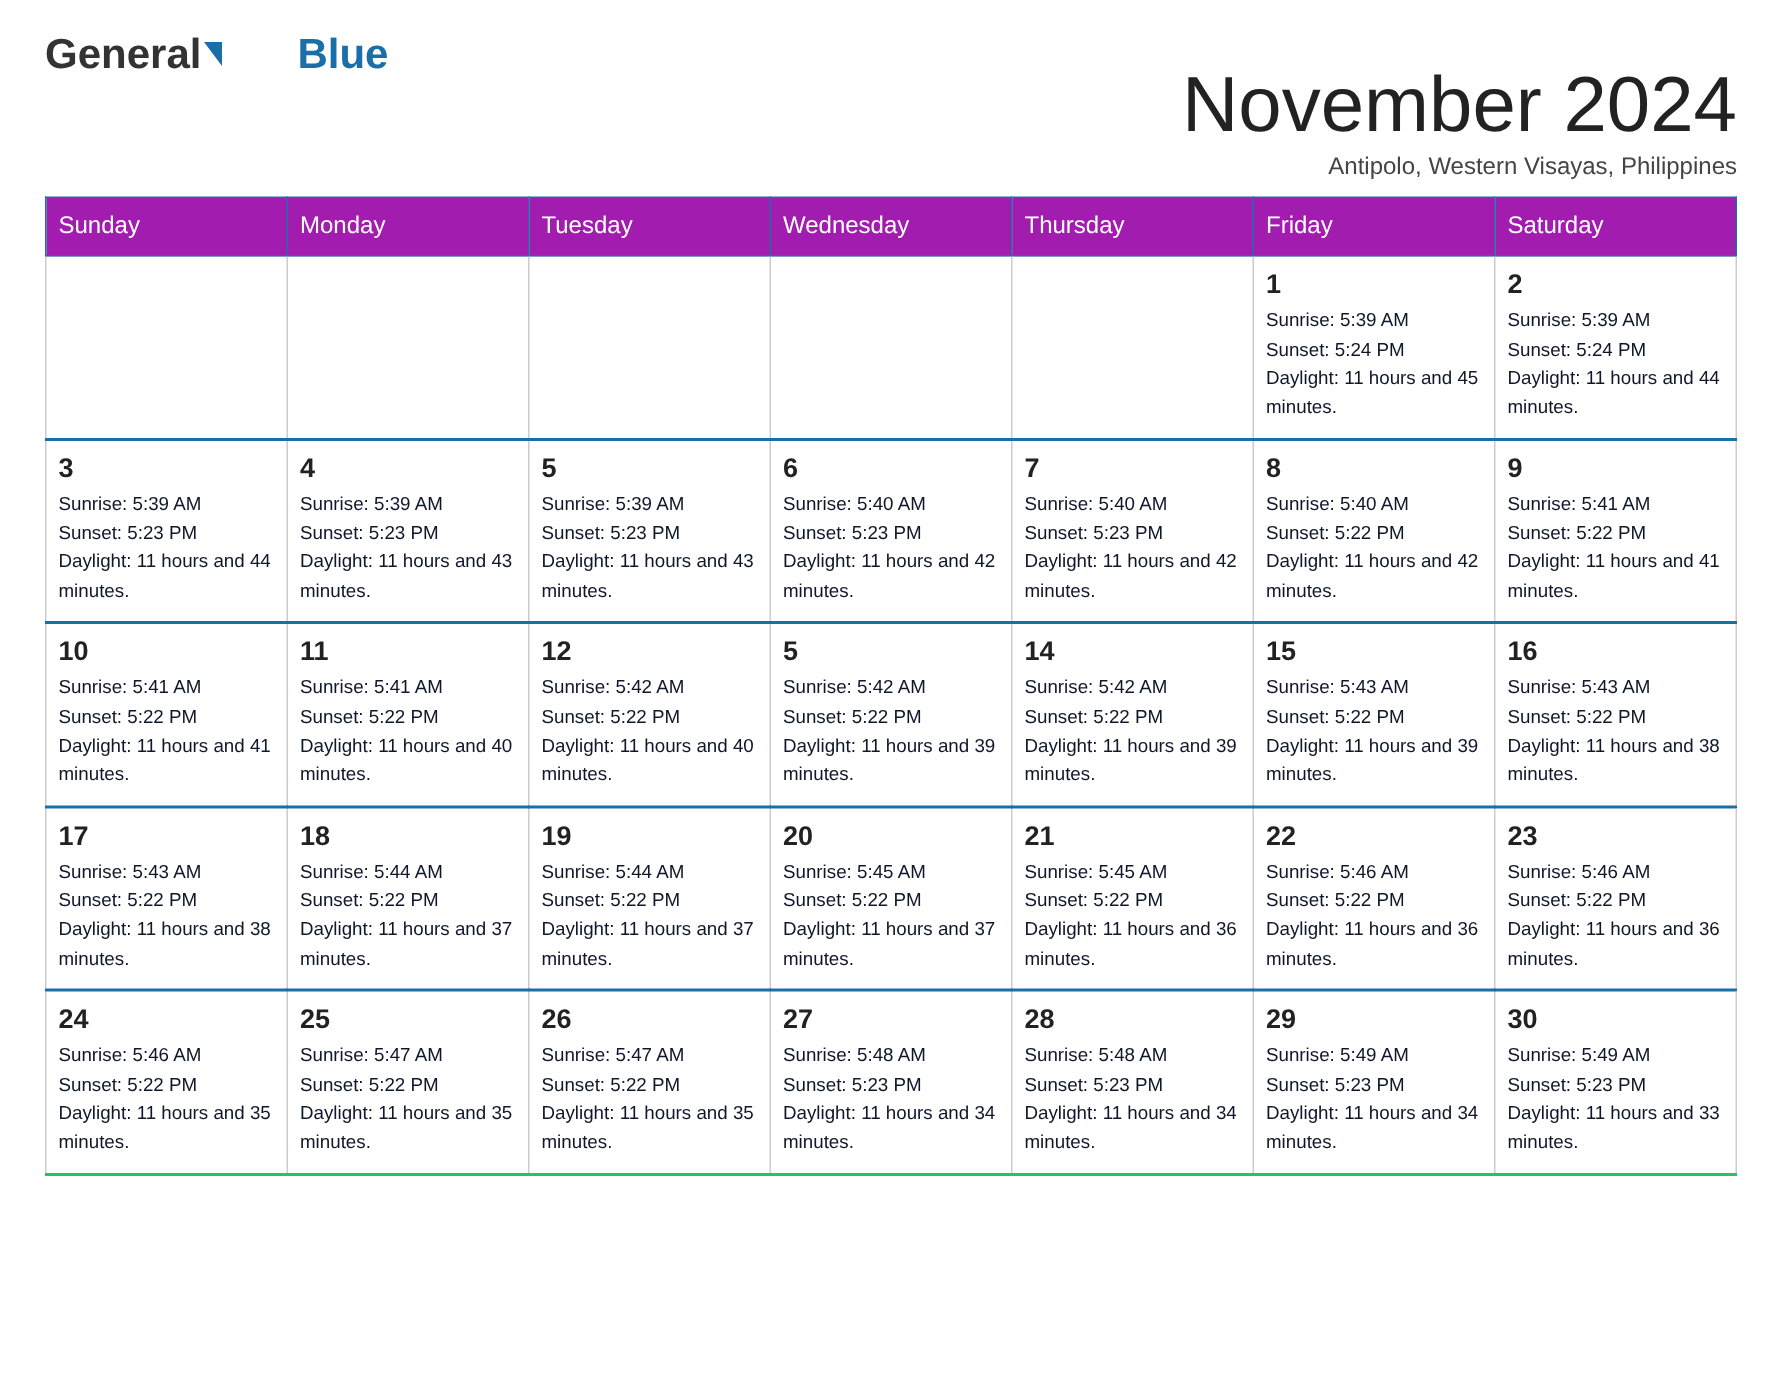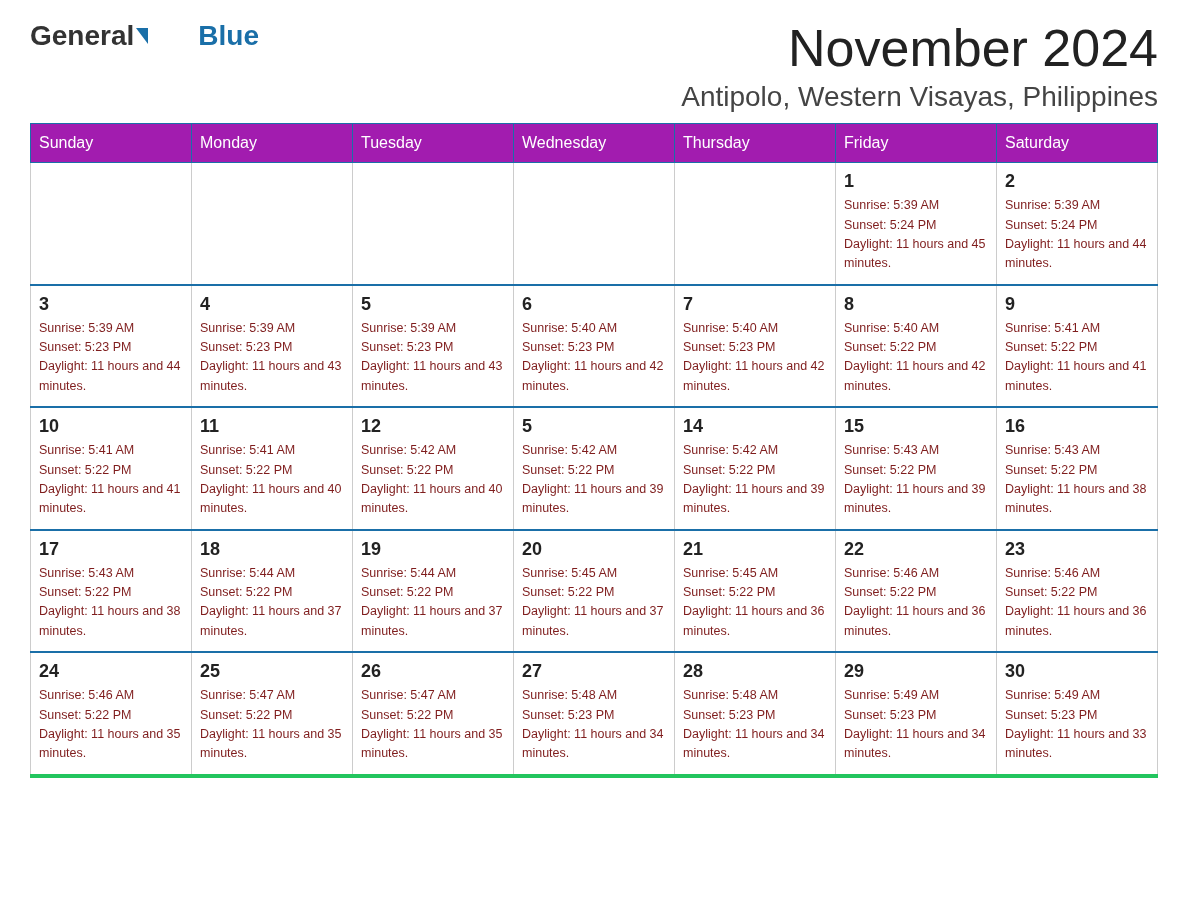--- a/index.html
+++ b/index.html
@@ -35,29 +35,30 @@
       height: 0;
       border-left: 12px solid transparent;
       border-right: 0px solid transparent;
       border-top: 16px solid #1a6fa8;
       margin: 0 2px;
       vertical-align: middle;
     }
     .logo-blue { color: #1a6fa8; font-size: 28px; font-weight: bold; margin-left: 48px; }
     .title-section {
       text-align: right;
+      margin-top: 22px;
     }
     .month-title {
       font-size: 52px;
       font-weight: 300;
       color: #222;
       line-height: 1.1;
     }
     .location {
-      font-size: 28px;
+      font-size: 16px;
       color: #444;
       margin-top: 4px;
     }
     .calendar {
       width: 100%;
       border-collapse: collapse;
       margin-top: 10px;
     }
     .calendar thead tr {
       background: #a21caf;
@@ -85,28 +86,28 @@
     }
     .day-number {
       font-size: 18px;
       font-weight: bold;
       color: #222;
       margin-bottom: 4px;
       display: block;
     }
     .day-info {
       font-size: 12.5px;
-      color: #7f1d1d;
+      color: #0f172a;
       line-height: 1.55;
     }
     .empty-cell {
       background: #f9f9f9;
     }
     .calendar tbody tr:last-child {
-      border-bottom: 4px solid #22c55e;
+      border-bottom: 2px solid #22c55e;
       margin-top: 40px;
     }
   </style>
 </head>
 <body>
 
 <div class="header">
   <div class="logo">
     <div class="logo-text">
       <span class="logo-general">General</span>

